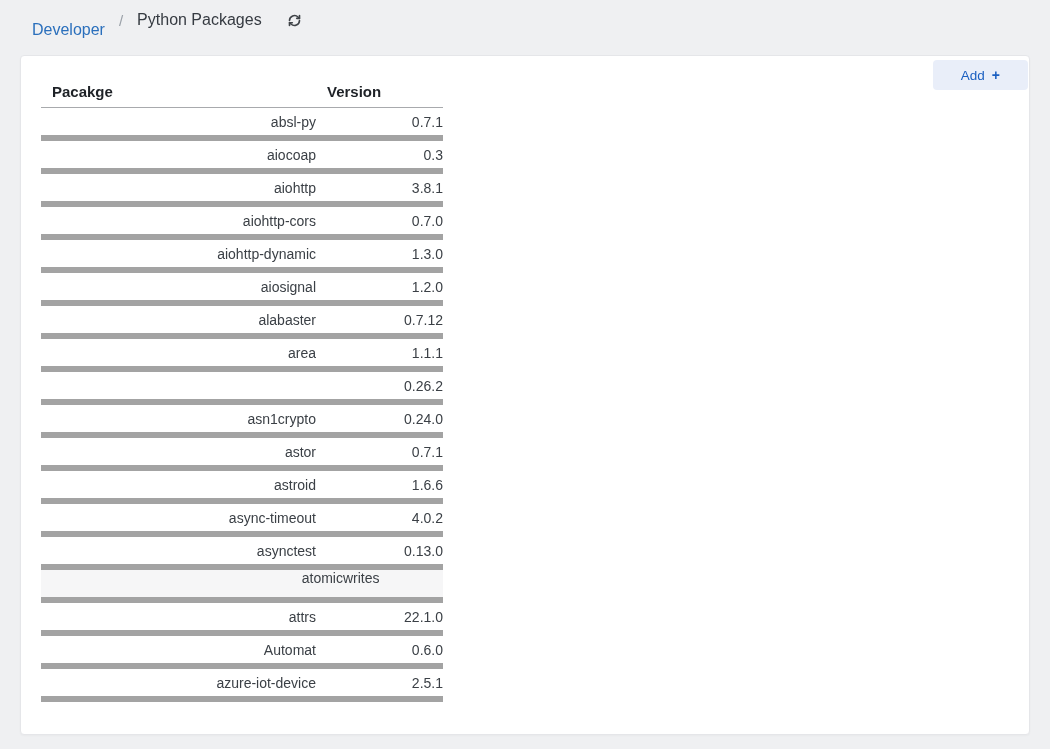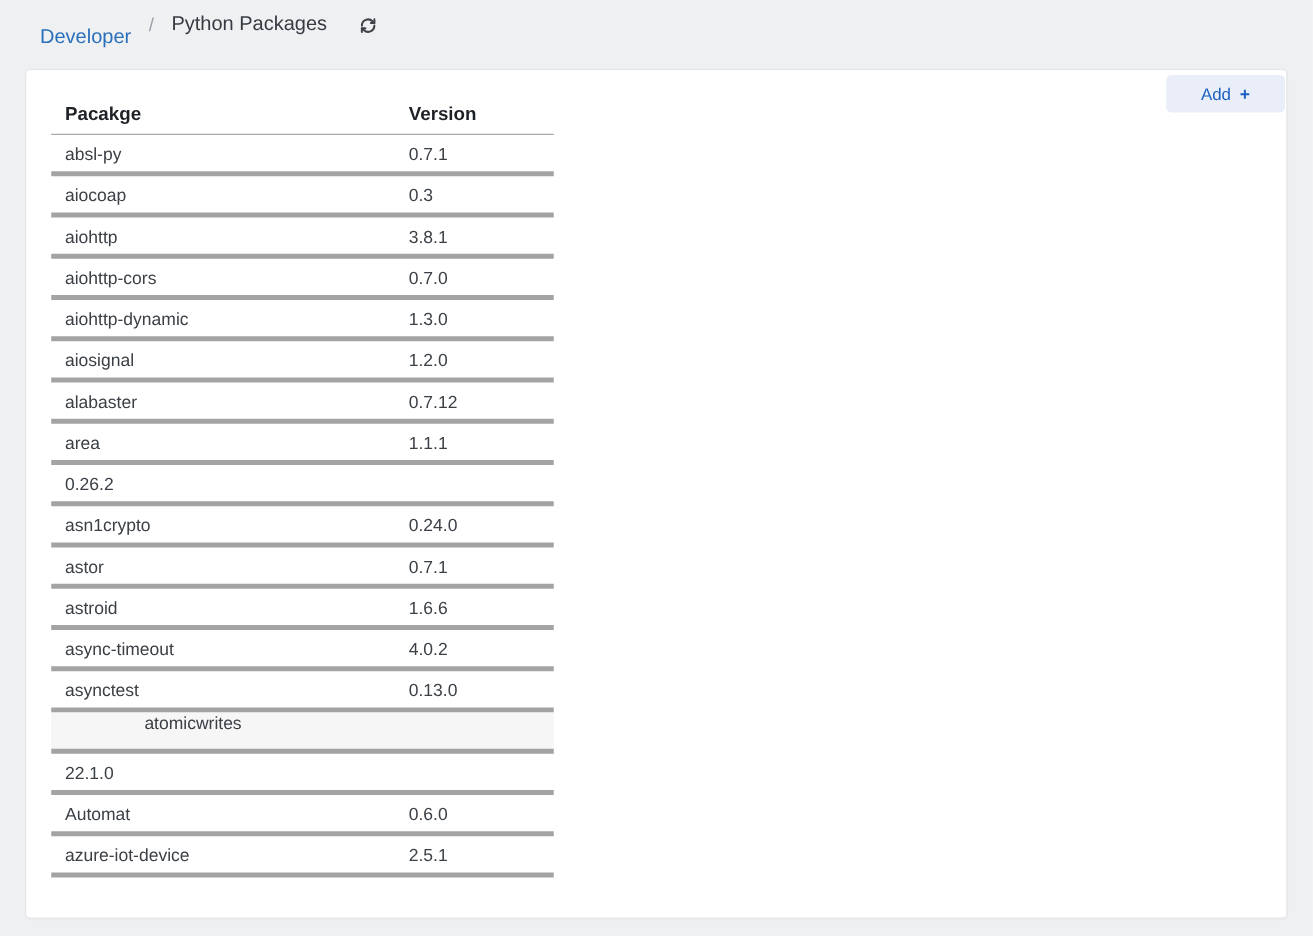--- a/index.html
+++ b/index.html
@@ -93,22 +93,23 @@
     font-weight: 700;
     color: #1e2227;
     padding-left: 11px;
   }
   .col-package { width: 275px; flex: 0 0 275px; }
   .col-version { flex: 1 1 auto; }
   .trow {
     display: flex;
     height: 33px;
     align-items: center;
-    border-bottom: 4px solid #a3a3a3;
+    border-bottom: 6px solid #a3a3a3;
     cursor: default;
+    text-align: right;
   }
   .trow.highlight { background: #f6f6f7; flex-direction: column; }
   .td {
     font-size: 14px;
     color: #3b4046;
     padding-left: 11px;
     white-space: nowrap;
     overflow: hidden;
   }
 </style>
@@ -195,20 +196,21 @@
   </div>
         <div class="trow">
     <div class="td col-package">asynctest</div>
     <div class="td col-version">0.13.0</div>
   </div>
         <div class="trow highlight">
     <div class="td col-package">atomicwrites</div>
     <div class="td col-version">1.4.0</div>
   </div>
         <div class="trow">
+    <div class="td col-package">attrs</div>
     <div class="td col-version">22.1.0</div>
   </div>
         <div class="trow">
     <div class="td col-package">Automat</div>
     <div class="td col-version">0.6.0</div>
   </div>
         <div class="trow">
     <div class="td col-package">azure-iot-device</div>
     <div class="td col-version">2.5.1</div>
   </div>

